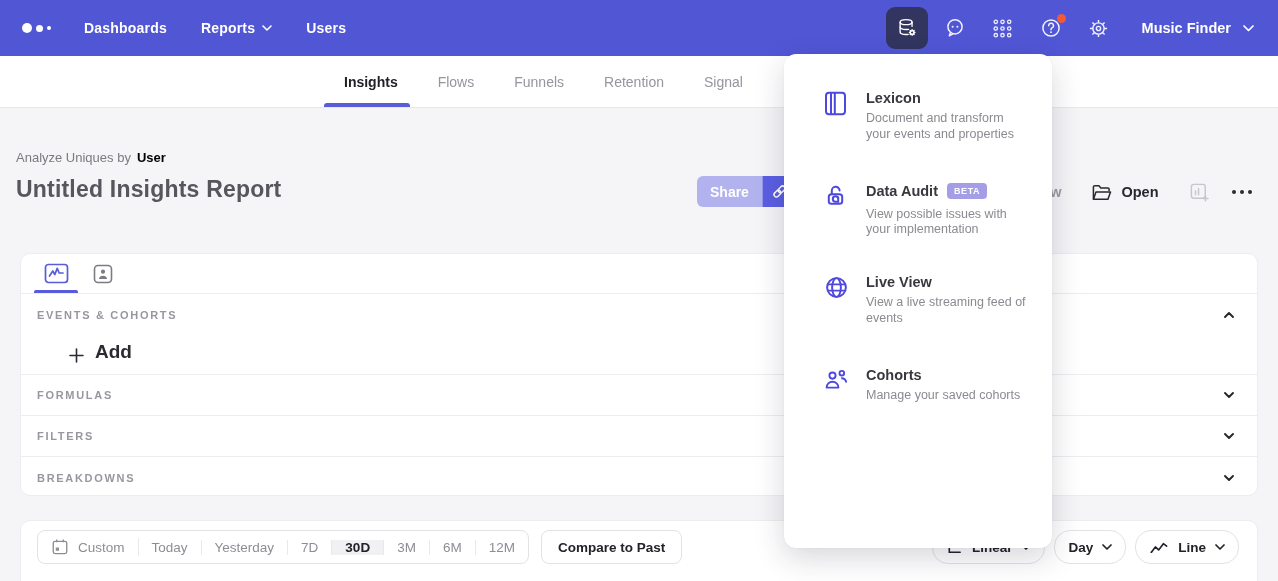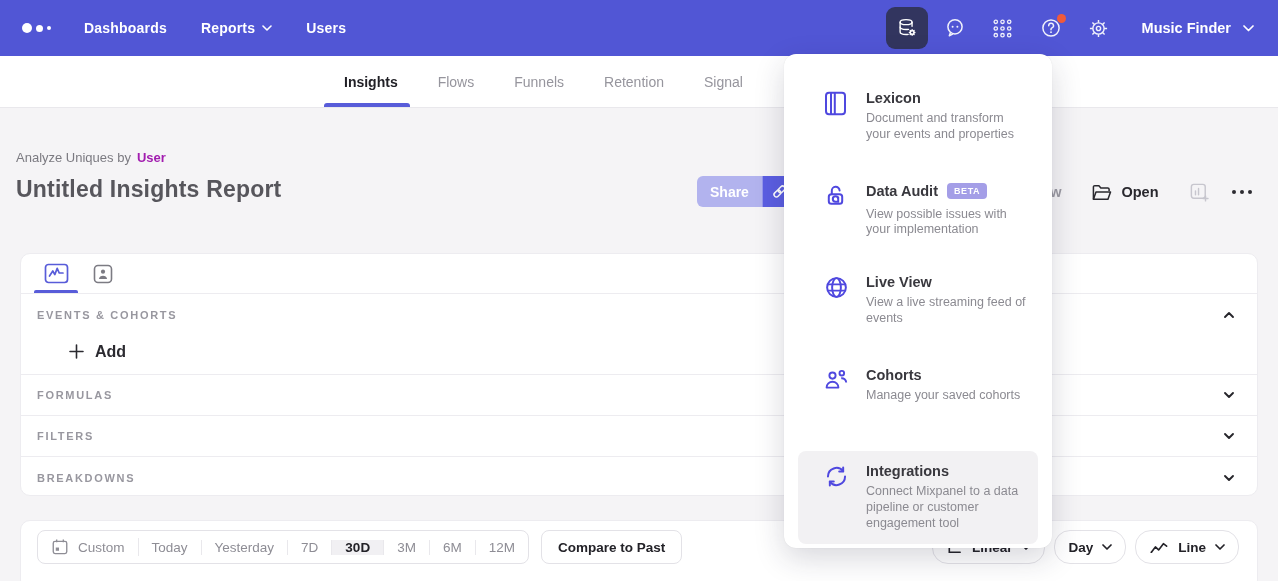--- a/index.html
+++ b/index.html
@@ -59,21 +59,21 @@
     font-size:14px; color:#96959d; cursor:pointer; white-space:nowrap;
   }
   .tab.active { color:#222127; font-weight:700; }
   .tab.active::after {
     content:""; position:absolute; left:-20px; right:-12px; bottom:0;
     height:4px; background:#585cd9; border-radius:3px 3px 0 0;
   }
 
   
   .subtitle { position:absolute; top:150px; left:16px; font-size:13px; color:#7b7a81; display:flex; gap:6px; }
-  .subtitle b { color:#a21caf; font-weight:700; }
+  .subtitle b { color:#000000; font-weight:700; }
   .page-title { position:absolute; top:176px; left:16px; font-size:23px; font-weight:700; color:#57565c; letter-spacing:.2px; }
 
   .share-group { position:absolute; top:176px; left:697px; height:31px; display:flex; z-index:3; }
   .share-btn {
     background:#b2b3ee; color:#fff; font-weight:700; font-size:14px;
     padding:0 13px; border-radius:6px 0 0 6px; display:flex; align-items:center; cursor:pointer; border:none;
   }
   .link-btn {
     background:#5b5ee2; width:35px; border-radius:0 6px 6px 0; border:none;
     display:flex; align-items:center; justify-content:center; color:#fff; cursor:pointer;
@@ -99,21 +99,21 @@
   .sec-header {
     display:flex; align-items:center; justify-content:space-between;
     padding:0 22px 0 16px; cursor:pointer;
   }
   .sec-label { font-size:11px; font-weight:700; letter-spacing:1.7px; color:#98979f; }
   .sec-row { height:41px; border-bottom:1px solid #edecf0; }
   .sec-row:last-child { border-bottom:none; }
   .events-block { border-bottom:1px solid #edecf0; }
   .events-block .sec-header { height:35px; padding-top:6px; }
   .add-row { height:45px; display:flex; align-items:center; padding-left:48px; }
-  .add-btn { display:flex; align-items:center; gap:11px; color:#2b2a30; font-size:16px; font-weight:700; cursor:pointer; }
+  .add-btn { display:flex; align-items:flex-end; gap:11px; color:#2b2a30; font-size:19px; font-weight:700; cursor:pointer; }
   .chev { color:#26252b; }
 
   
   .toolbar {
     position:absolute; left:20px; top:520px; width:1238px; height:70px;
     background:#fff; border:1px solid #edecf0; border-radius:10px;
   }
   .toolbar-inner { position:absolute; left:16px; top:9px; display:flex; align-items:center; }
   .seg { display:flex; align-items:center; height:34px; border:1px solid #e3e2e7; border-radius:8px; overflow:hidden; background:#fff; }
   .seg-cell {
@@ -502,30 +502,14 @@
       </svg>
     </span>
     <div>
       <div class="mi-title">
           <span>Cohorts</span>
         </div>
       <div class="mi-desc">Manage your saved cohorts</div>
     </div>
   </div>
 
-  <div class="menu-item hovered">
-    <span class="mi-icon">
-      <svg width="25" height="25" viewBox="0 0 24 24" fill="none" stroke="currentColor" stroke-width="1.9" stroke-linecap="round" stroke-linejoin="round">
-        <path d="M3.8 12a8.2 8.2 0 0 1 14.6-5.1"></path>
-        <path d="M20.2 12a8.2 8.2 0 0 1-14.6 5.1"></path>
-        <path d="M14.6 7.2h3.8V3.4"></path>
-        <path d="M9.4 16.8H5.6v3.8"></path>
-      </svg>
-    </span>
-    <div>
-      <div class="mi-title">
-          <span>Integrations</span>
-        </div>
-      <div class="mi-desc">Connect Mixpanel to a data pipeline or customer engagement tool</div>
-    </div>
-  </div>
 
 </div>
 
 </body></html>

